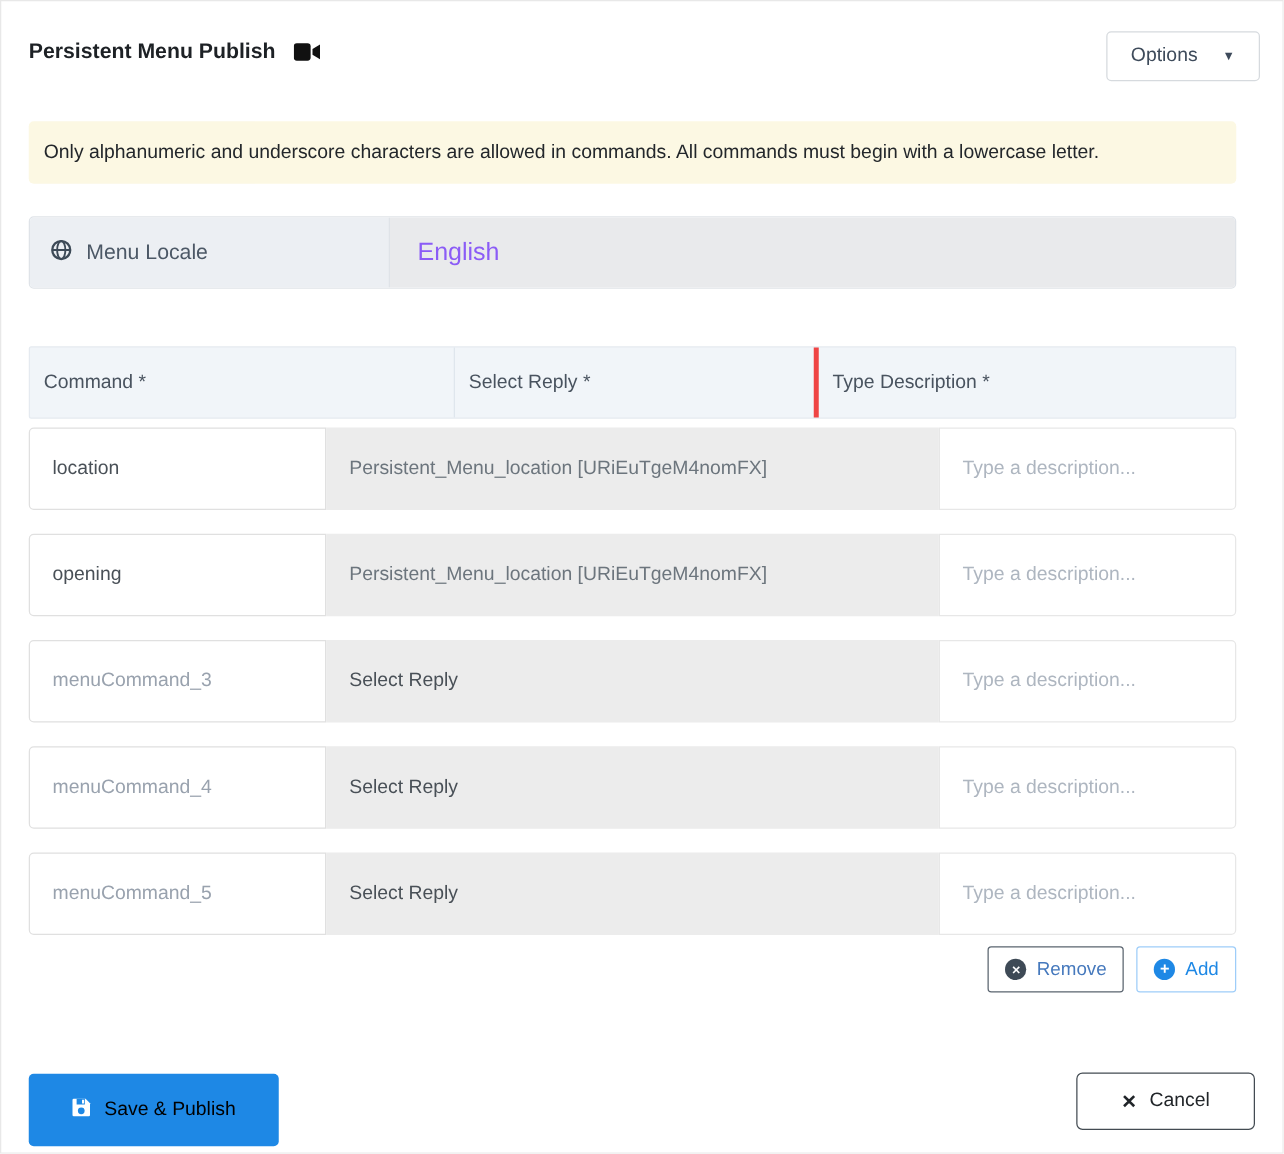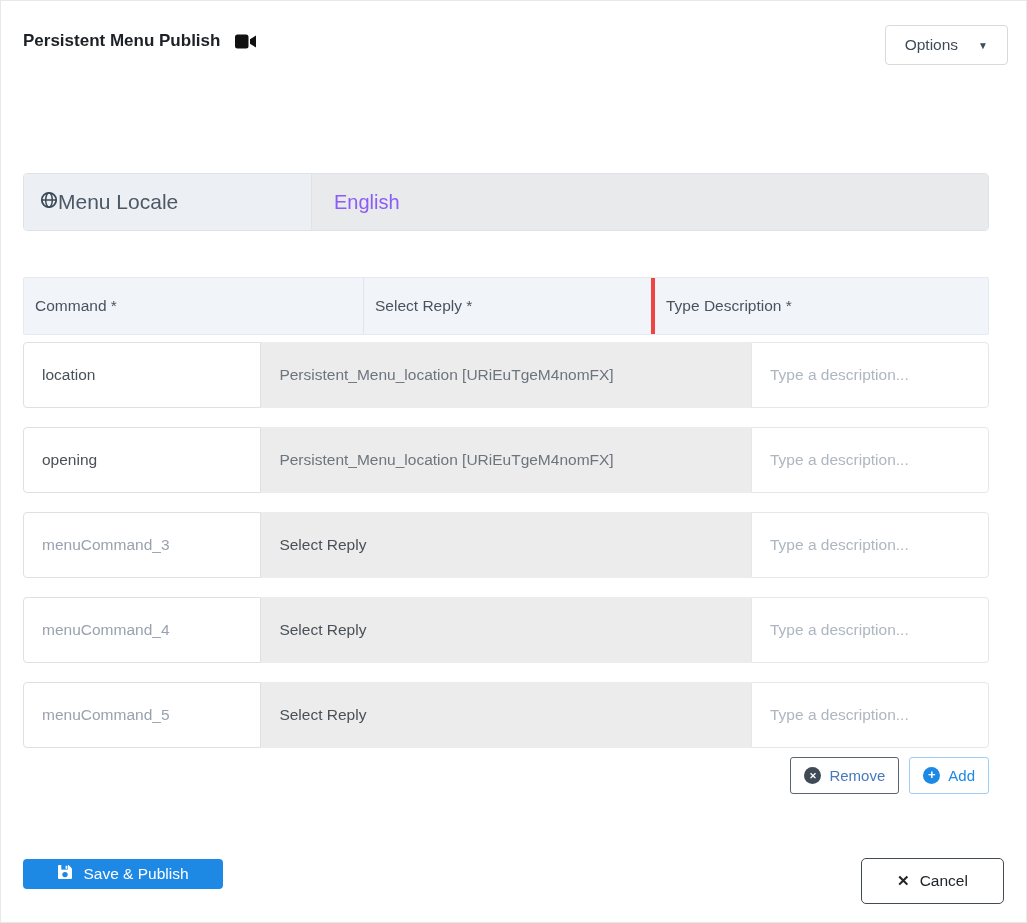--- a/index.html
+++ b/index.html
@@ -26,22 +26,22 @@
     display:flex; align-items:center; padding:0 12px;
     font-size:15.5px; color:#23272b;
   }
   
   .locale {
     position:absolute; left:22px; top:172px; width:966px; height:58px;
     display:flex; border:1px solid #dfe3e8; border-radius:4px; overflow:hidden;
   }
   .locale-label {
     width:288px; background:#eceff3; border-right:1px solid #dfe3e8;
-    display:flex; align-items:center; padding-left:16px;
-    font-size:21px; color:#4c5866;
+    display:flex; align-items:center; gap:11px; padding-left:16px;
+    font-size:17px; color:#4c5866;
   }
   .locale-value {
     flex:1; background:#e9eaec; display:flex; align-items:center;
     padding-left:22px; font-size:20px; color:#8b5cf6;
   }
   
   .thead {
     position:absolute; left:22px; top:276px; width:966px; height:58px;
     display:flex; background:#f1f5f9; border:1px solid #e5eaf0; border-radius:2px;
   }
@@ -82,24 +82,24 @@
   .btn-remove { border:1px solid #5a646f; color:#4679bd; }
   .btn-add    { border:1px solid #9ecdf9; color:#1e88e5; }
   .circle-ic {
     width:17px; height:17px; border-radius:50%; color:#fff;
     display:flex; align-items:center; justify-content:center; flex:0 0 auto;
   }
   .ic-x    { background:#3e4a56; font-size:9px;  font-weight:700; }
   .ic-plus { background:#1e88e5; font-size:13px; font-weight:700; line-height:1; padding-bottom:2px; }
   
   .btn-save {
-    position:absolute; left:22px; top:858px; height:30px; min-width:200px;
+    position:absolute; left:22px; top:858px; height:58px; min-width:200px;
     background:#1e88e5; border:none; border-radius:4px; cursor:pointer;
     display:flex; align-items:center; justify-content:center; gap:10px;
-    color:#ffffff; font-size:15.5px; font-family:inherit; padding:0 20px;
+    color:#000000; font-size:15.5px; font-family:inherit; padding:0 20px;
   }
   .btn-cancel {
     position:absolute; right:22px; top:857px; height:46px; width:143px;
     background:#fff; border:1px solid #434b52; border-radius:5px; cursor:pointer;
     display:flex; align-items:center; justify-content:center; gap:10px;
     color:#212529; font-size:15.5px; font-family:inherit;
   }
   .x-mark { font-size:15px; font-weight:700; color:#212529; }
 </style>
 </head>
@@ -114,20 +114,23 @@
         <rect x="0" y="0.5" width="13.5" height="14" rx="2.5" fill="#111"></rect>
         <path d="M15 5.2 L21 1.6 V13.4 L15 9.8 Z" fill="#111"></path>
       </svg>
     </span>
   </div>
   <button class="options-btn">
     <span>Options</span>
     <span class="caret">▼</span>
   </button>
 
+  <div class="alert">
+    <span>Only alphanumeric and underscore characters are allowed in commands. All commands must begin with a lowercase letter.</span>
+  </div>
 
   <div class="locale">
     <div class="locale-label">
       <span>
         <svg width="18" height="18" viewBox="0 0 18 18">
           <circle cx="9" cy="9" r="7.2" fill="none" stroke="#3d4a57" stroke-width="1.8"></circle>
           <ellipse cx="9" cy="9" rx="3.3" ry="7.2" fill="none" stroke="#3d4a57" stroke-width="1.5"></ellipse>
           <path d="M1.8 9 H16.2" stroke="#3d4a57" stroke-width="1.5"></path>
         </svg>
       </span>

